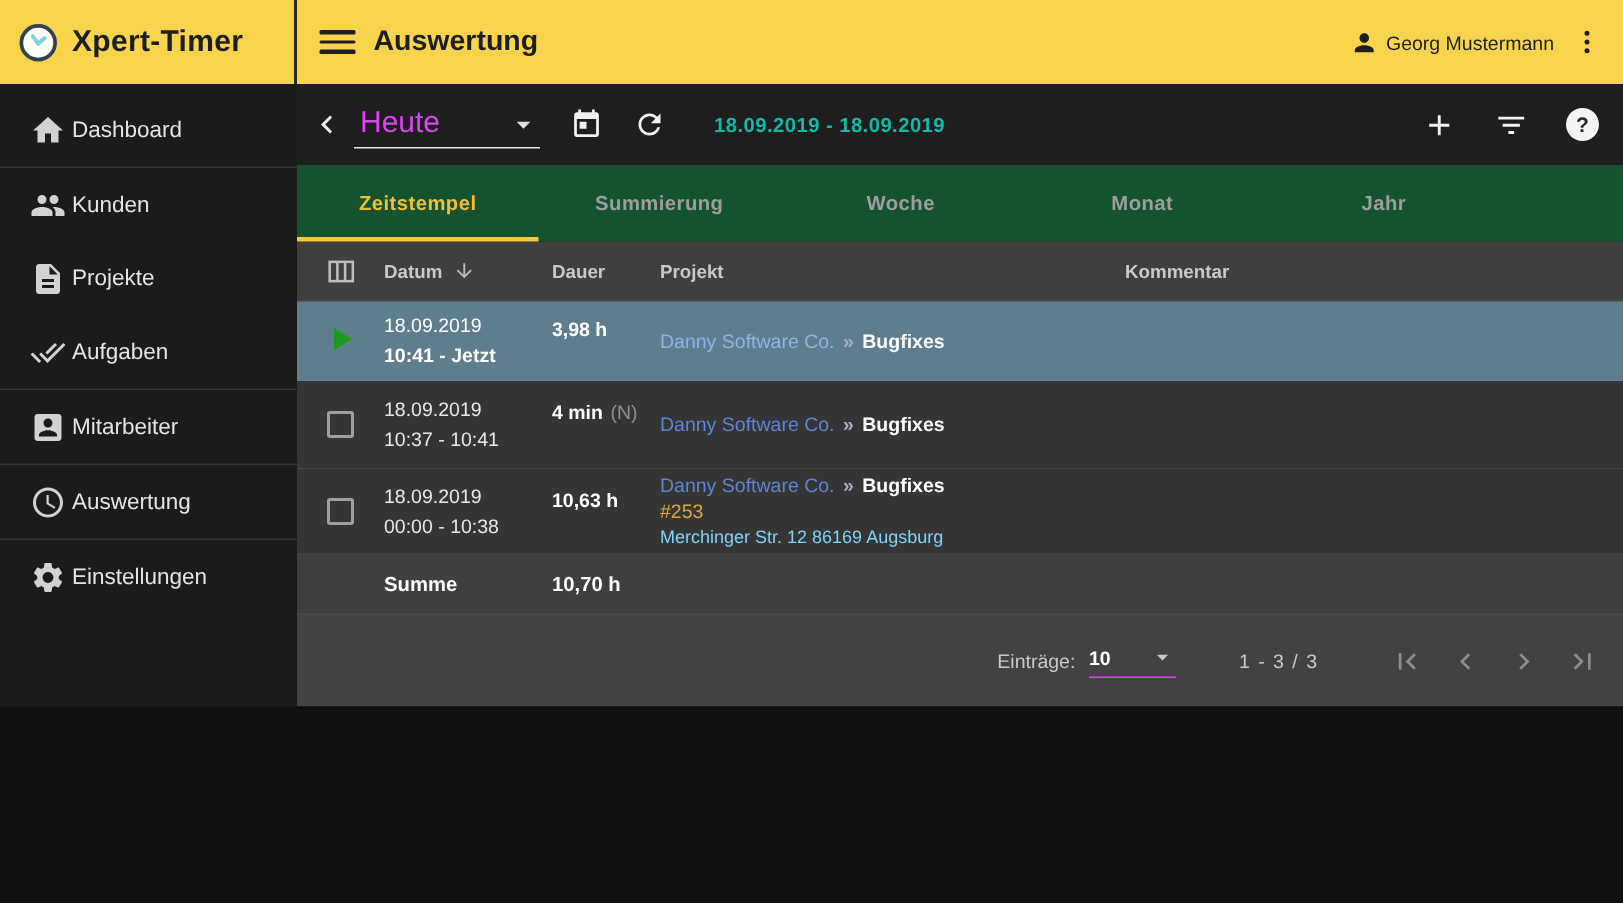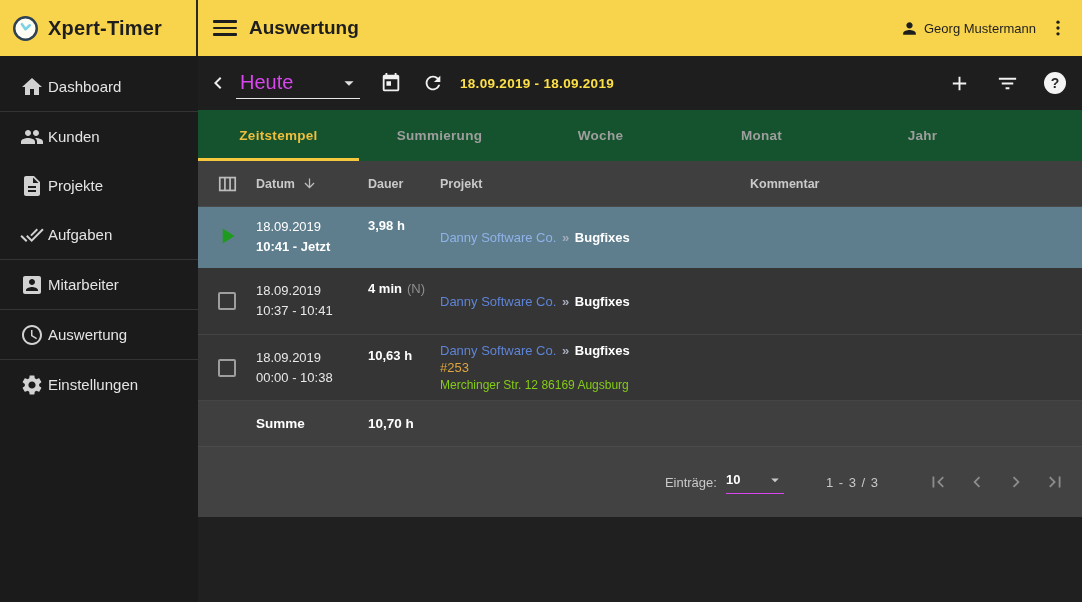--- a/index.html
+++ b/index.html
@@ -1,18 +1,18 @@
 <!DOCTYPE html>
 <html><head>
 <meta charset="utf-8">
 <style>
   * { margin:0; padding:0; box-sizing:border-box; }
   html,body { background:#101010; }
   .app {
-    width:1082px; height:602px; overflow:hidden;
+    width:1082px; height:471px; overflow:hidden;
     font-family:"Liberation Sans", sans-serif;
     display:flex; flex-direction:column;
     background:#202020;
   }
   
   .appbar { height:56px; flex:0 0 56px; display:flex; background:#F8D44C; }
   .appbar-left {
     width:198px; flex:0 0 198px; display:flex; align-items:center;
     padding-left:12px; gap:9px; border-right:2px solid #2A2A22;
   }
@@ -36,21 +36,21 @@
   .nav-divider { height:1px; background:#343434; }
   
   .main { flex:1; display:flex; flex-direction:column; background:#202020; min-width:0; }
   .toolbar { height:54px; flex:0 0 54px; background:#1E1E1E; display:flex; align-items:center; padding:0 16px 0 8px; color:#FFF; }
   .toolbar .chev svg { width:24px; height:24px; fill:#ECECEC; }
   .period { width:124px; height:32px; margin-left:6px; display:flex; align-items:center; justify-content:space-between; border-bottom:1px solid #E8E8E8; cursor:pointer; }
   .period-label { font-size:20px; font-weight:500; color:#d946ef; padding-left:4px; }
   .period svg { width:22px; height:22px; fill:#E0E0E0; }
   .tool-ic { margin-left:20px; }
   .tool-ic svg { width:22px; height:22px; fill:#F2F2F2; }
-  .date-range { margin-left:16px; font-size:13.5px; font-weight:700; letter-spacing:0.3px; color:#fde047; }
+  .date-range { margin-left:32px; font-size:13.5px; font-weight:700; letter-spacing:0.3px; color:#14b8a6; }
   .right-ics { margin-left:auto; display:flex; align-items:center; gap:25px; }
   .right-ics svg { width:23px; height:23px; fill:#F2F2F2; }
   .help-circle { width:22px; height:22px; border-radius:50%; background:#F4F4F4; color:#272727; font-size:14px; font-weight:700; display:flex; align-items:center; justify-content:center; }
   
   .tabs { height:51px; flex:0 0 51px; background:#14532d; display:flex; }
   .tab { width:161px; display:flex; align-items:center; justify-content:center; font-size:13.5px; font-weight:700; letter-spacing:0.3px; color:#9E9E9E; position:relative; cursor:pointer; }
   .tab.active { color:#EFBE3C; }
   .tab.active::after { content:""; position:absolute; left:0; right:0; bottom:0; height:3px; background:#F5C83E; }
   
   .grid { display:grid; grid-template-columns:58px 112px 72px 310px 1fr; align-items:center; }
@@ -66,21 +66,21 @@
   .time-strong { font-weight:700; color:#FFF; }
   .dur-cell { align-self:stretch; display:flex; align-items:flex-start; padding-top:13px; font-weight:700; color:#FFF; white-space:nowrap; }
   .selected .dur-cell { padding-top:11px; }
   .dur-flag { font-weight:400; color:#8F8F8F; margin-left:5px; }
   .proj-cell { line-height:17px; }
   .proj-link { color:#5E84D8; cursor:pointer; }
   .selected .proj-link { color:#90B2E8; }
   .proj-sep { color:#A6ADBC; font-weight:700; margin:0 2px; }
   .proj-task { color:#FFF; font-weight:700; }
   .ticket { color:#DCA53F; line-height:18px; }
-  .address { color:#84cc16; font-size:12px; line-height:16px; }
+  .address { color:#7dd3fc; font-size:12px; line-height:16px; }
   .play-ic svg { width:26px; height:26px; fill:#1E9B1E; }
   .checkbox { width:18px; height:18px; border:2px solid #9E9E9E; border-radius:2px; background:transparent; cursor:pointer; }
   .summary { height:46px; background:#3F3F3F; border-bottom:1px solid #4A4A4A; color:#FFF; font-size:13.5px; font-weight:700; }
   
   .pagination { height:70px; background:#424242; display:flex; align-items:center; justify-content:flex-end; padding-right:16px; color:#C9C9C9; font-size:13px; }
   .entries-select { width:58px; margin-left:9px; display:flex; align-items:center; justify-content:space-between; border-bottom:1px solid #d946ef; padding-bottom:4px; cursor:pointer; }
   .entries-value { font-weight:700; color:#FFF; }
   .entries-select svg { width:18px; height:18px; fill:#C9C9C9; }
   .page-range { margin-left:42px; letter-spacing:1px; }
   .pager { margin-left:48px; display:flex; align-items:center; gap:17px; }

